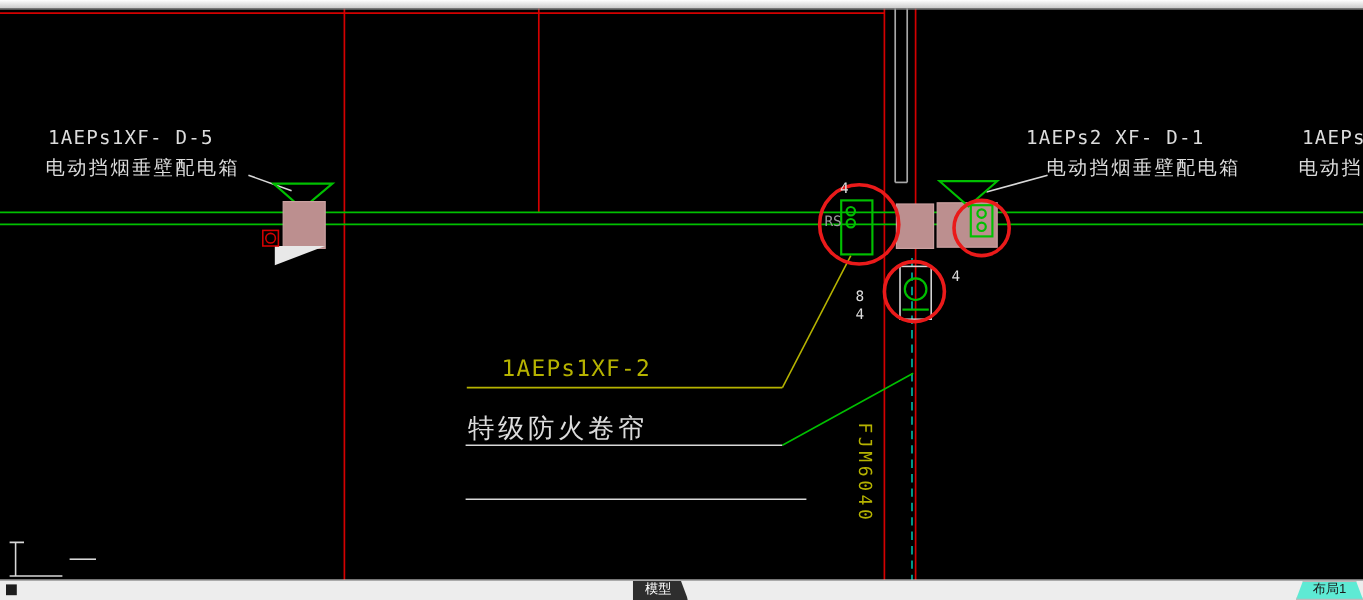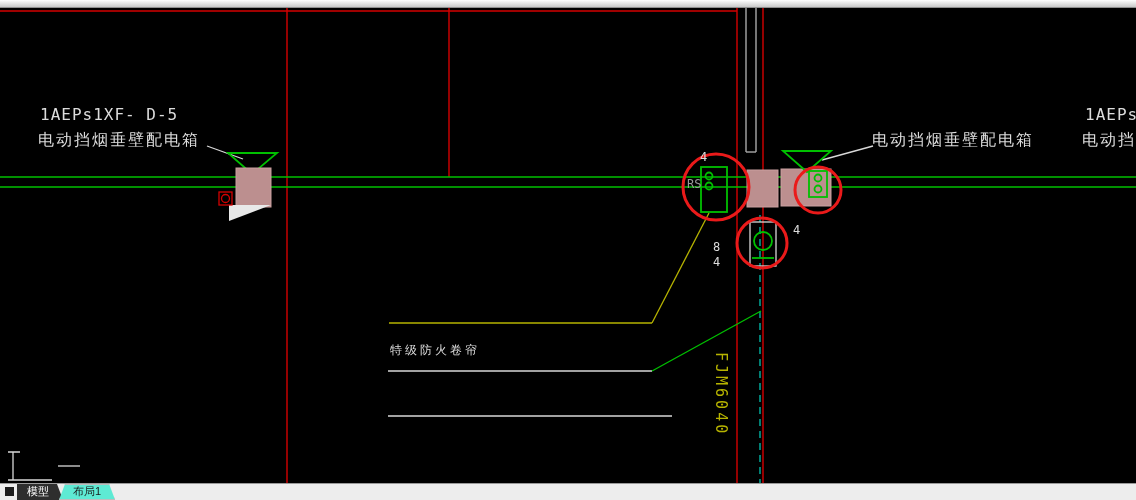--- a/index.html
+++ b/index.html
@@ -35,36 +35,36 @@
   .white{color:#dcdcdc;}
   .yellow{color:#b6b300;}
   .grayt{color:#9a9a9a;}
   .lbl-left-code{left:40px;top:105px;font-size:16px;letter-spacing:1px;}
   .lbl-left-desc{left:38px;top:130px;font-size:16px;letter-spacing:2px;}
   .lbl-right-code{left:855px;top:105px;font-size:16px;letter-spacing:1px;}
   .lbl-right-desc{left:872px;top:130px;font-size:16px;letter-spacing:2px;}
   .lbl-edge-code{left:1085px;top:105px;font-size:16px;letter-spacing:1px;}
   .lbl-edge-desc{left:1082px;top:130px;font-size:16px;letter-spacing:2px;}
   .lbl-curtain-code{left:418px;top:296px;font-size:19px;letter-spacing:1px;}
-  .lbl-curtain-1{left:390px;top:342px;font-size:12px;letter-spacing:3px;}
+  .lbl-curtain-1{left:390px;top:342px;font-size:22px;letter-spacing:3px;}
   .lbl-curtain-2{left:390px;top:387px;font-size:17px;letter-spacing:3px;}
   .lbl-rs{left:687px;top:177px;font-size:12px;}
   .lbl-dim-top{left:700px;top:150px;font-size:12px;}
   .lbl-dim-right{left:793px;top:223px;font-size:12px;}
   .lbl-dim-8{left:713px;top:240px;font-size:12px;}
   .lbl-dim-4{left:713px;top:255px;font-size:12px;}
   .lbl-vertical{
     left:730px;top:352px;font-size:15px;letter-spacing:3px;
     transform:rotate(90deg);transform-origin:0 0;
   }
   
   .tabbar{
     position:absolute;bottom:0;left:0;width:100%;height:16px;
     background:#ededed;border-top:1px solid #9a9a9a;
-    display:flex;align-items:stretch;z-index:20;
+    display:flex;align-items:stretch;z-index:20;justify-content:space-between;
   }
   .tab-grip{width:9px;height:9px;background:#1d1d1d;margin:3px 3px 0 5px;flex:none;}
   .tab{font-size:11px;line-height:15px;flex:none;}
   .tab-active{
     background:#2e2e2e;color:#ffffff;padding:0 14px 0 10px;
     clip-path:polygon(0 0, calc(100% - 6px) 0, 100% 100%, 0 100%);
   }
   .tab-inactive{
     background:#5eead4;color:#1a1a1a;padding:0 14px;margin-left:-4px;
     clip-path:polygon(6px 0, calc(100% - 6px) 0, 100% 100%, 0 100%);
@@ -150,24 +150,26 @@
       </g>
 
       <g>
         <path class="whiteline" d="M8 452 L20 452 M13 452 L13 480 M8 480 L52 480"></path>
         <line class="whiteline" x1="58" y1="466" x2="80" y2="466"></line>
       </g>
     </svg>
 
     <div class="lbl code white lbl-left-code">1AEPs1XF- D-5</div>
     <div class="lbl cn white lbl-left-desc">电动挡烟垂壁配电箱</div>
+    <div class="lbl code white lbl-right-code">1AEPs2 XF- D-1</div>
     <div class="lbl cn white lbl-right-desc">电动挡烟垂壁配电箱</div>
     <div class="lbl code white lbl-edge-code">1AEPs</div>
     <div class="lbl cn white lbl-edge-desc">电动挡烟</div>
 
+    <div class="lbl code yellow lbl-curtain-code">1AEPs1XF-2</div>
     <div class="lbl cn white lbl-curtain-1">特级防火卷帘</div>
 
     <div class="lbl code grayt lbl-rs">RS</div>
     <div class="lbl code yellow lbl-vertical">FJM6040</div>
 
     <div class="lbl code white lbl-dim-top">4</div>
     <div class="lbl code white lbl-dim-right">4</div>
     <div class="lbl code white lbl-dim-8">8</div>
     <div class="lbl code white lbl-dim-4">4</div>
   </div>

